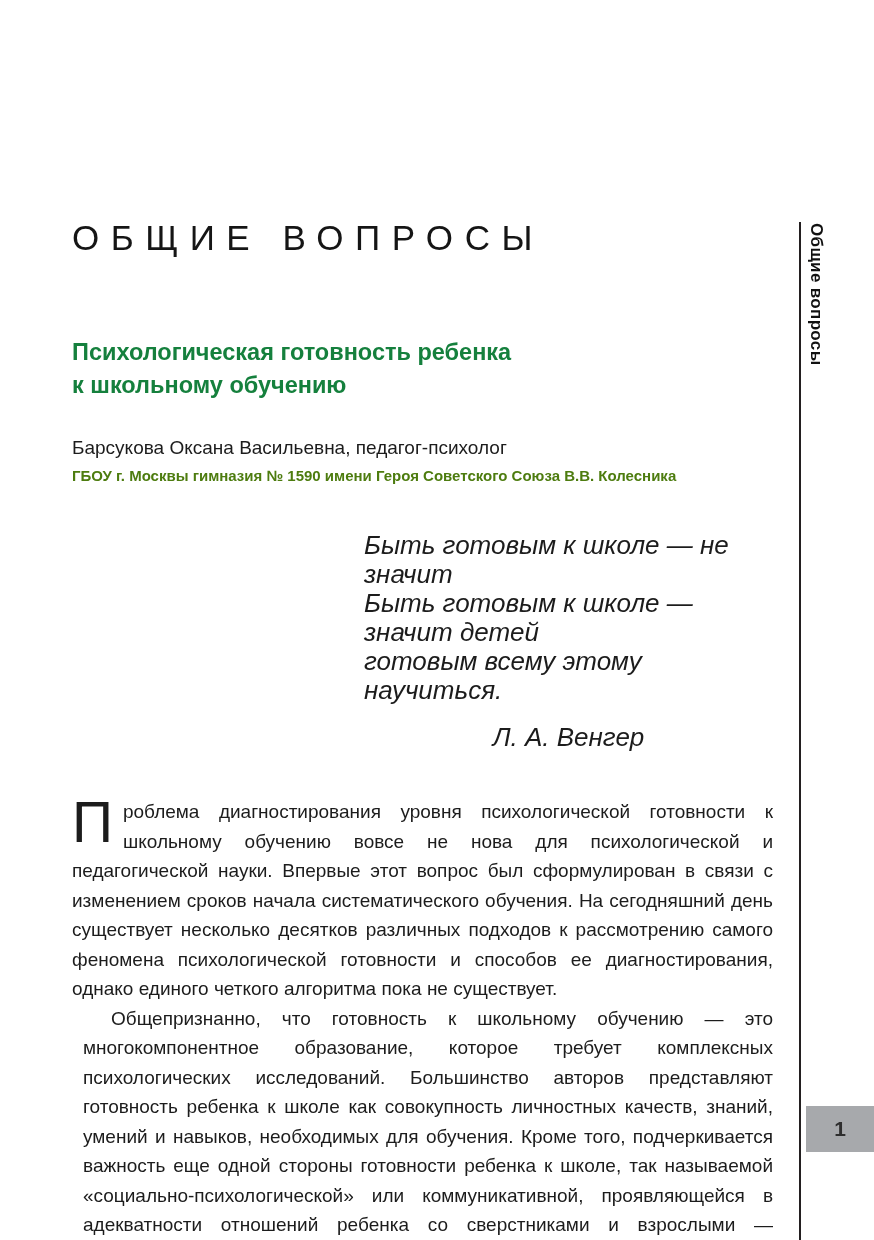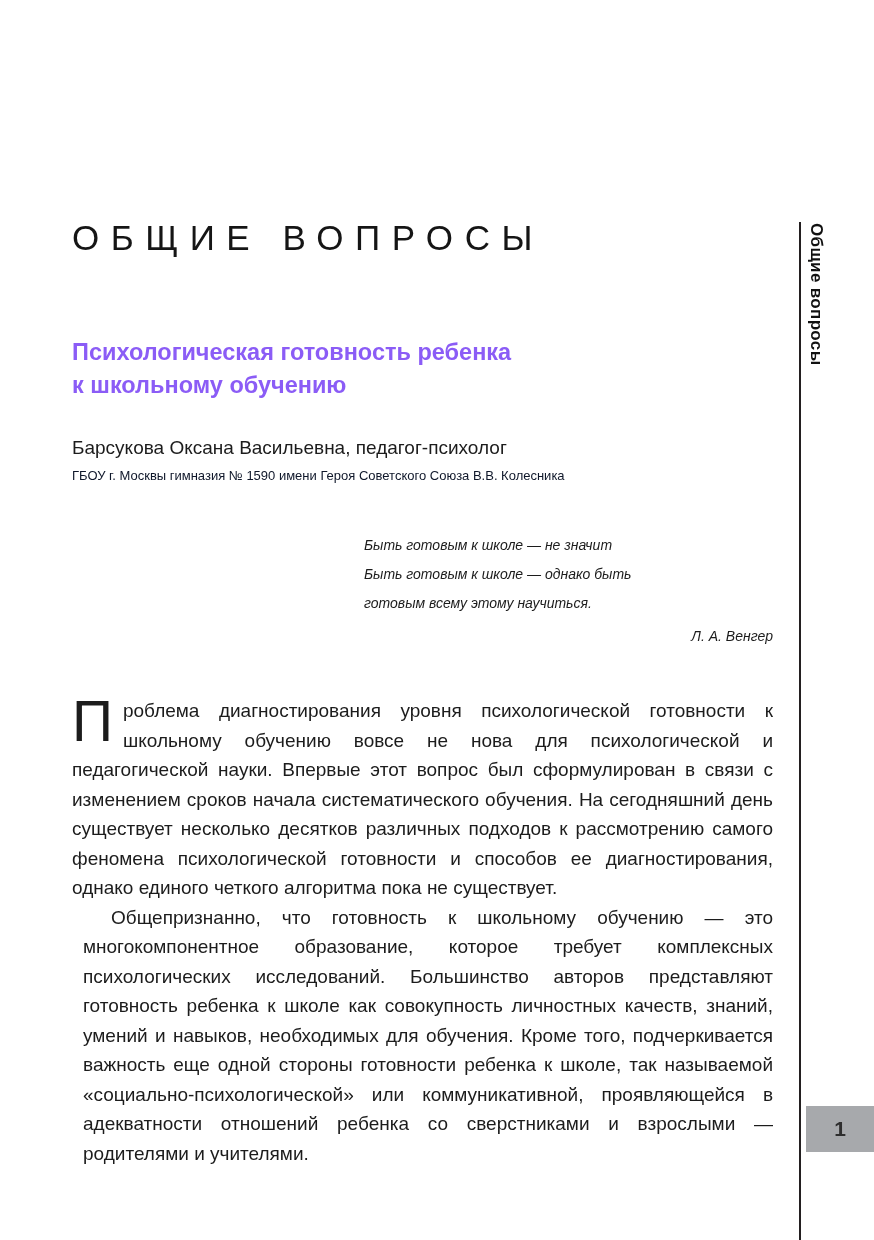--- a/index.html
+++ b/index.html
@@ -74,48 +74,49 @@
     line-height: 40px;
     color: #151515;
     white-space: nowrap;
   }
 
   .article-title {
     margin: 78px 0 0 0;
     font-size: 23.5px;
     font-weight: bold;
     line-height: 33px;
-    color: #8b5cf6;
+    color: #15803d;
   }
 
   .author {
     margin-top: 34px;
     font-size: 19px;
     line-height: 24px;
     color: #1c1c1c;
   }
 
   .affiliation {
     margin-top: 5px;
-    font-size: 13px;
+    font-size: 15px;
     line-height: 22px;
-    color: #0f172a;
+    color: #4d7c0f;
+    font-weight: bold;
   }
 
   .epigraph {
     margin: 44px 0 0 292px;
     width: 409px;
     font-style: italic;
-    font-size: 14px;
+    font-size: 26px;
     line-height: 29px;
     color: #1c1c1c;
   }
   .epigraph .attribution {
-    text-align: right;
-    margin-top: 4px;
+    text-align: center;
+    margin-top: 18px;
   }
 
   .body-text {
     margin-top: 45px;
     font-size: 19px;
     line-height: 29.5px;
     text-align: justify;
     color: #1c1c1c;
   }
   .body-text p {
@@ -155,21 +156,21 @@
       <span>Психологическая готовность ребенка</span><br>
       <span>к школьному обучению</span>
     </h2>
 
     <div class="author">Барсукова Оксана Васильевна, педагог-психолог</div>
 
     <div class="affiliation">ГБОУ г. Москвы гимназия № 1590 имени Героя Советского Союза В.В. Колесника</div>
 
     <div class="epigraph">
       <div>Быть готовым к школе — не значит</div>
-      <div>Быть готовым к школе — однако быть</div>
+      <div>Быть готовым к школе — значит детей</div>
       <div>готовым всему этому научиться.</div>
       <div class="attribution">Л. А. Венгер</div>
     </div>
 
     <div class="body-text">
       <p><span class="dropcap">П</span><span>роблема диагностирования уровня психологической готовности к школьному обучению вовсе не нова для психологической и педагогической науки. Впервые этот вопрос был сформулирован в связи с изменением сроков начала систематического обучения. На сегодняшний день существует несколько десятков различных подходов к рассмотрению самого феномена психологической готовности и способов ее диагностирования, однако единого четкого алгоритма пока не существует.</span></p>
       <p>Общепризнанно, что готовность к школьному обучению — это многокомпонентное образование, которое требует комплексных психологических исследований. Большинство авторов представляют готовность ребенка к школе как совокупность личностных качеств, знаний, умений и навыков, необходимых для обучения. Кроме того, подчеркивается важность еще одной стороны готовности ребенка к школе, так называемой «социально-психологической» или коммуникативной, проявляющейся в адекватности отношений ребенка со сверстниками и взрослыми — родителями и учителями.</p>
     </div>
 
   </div>

